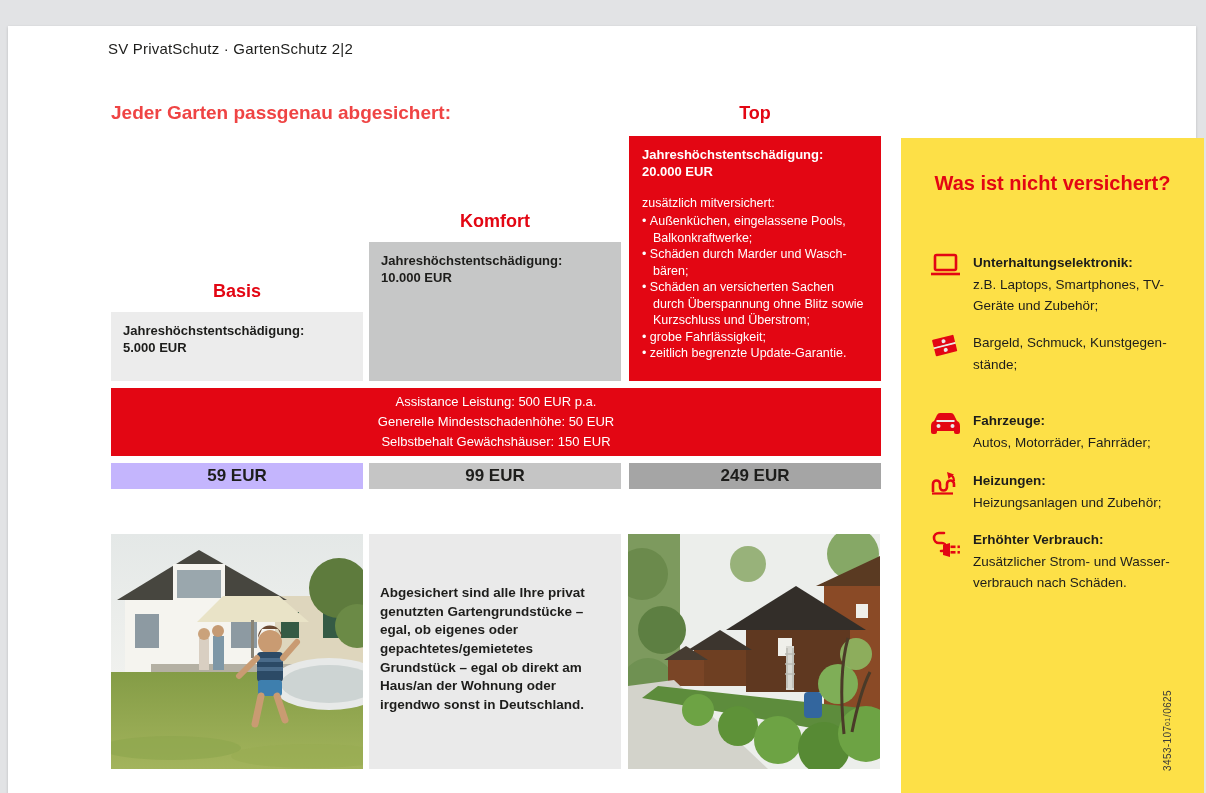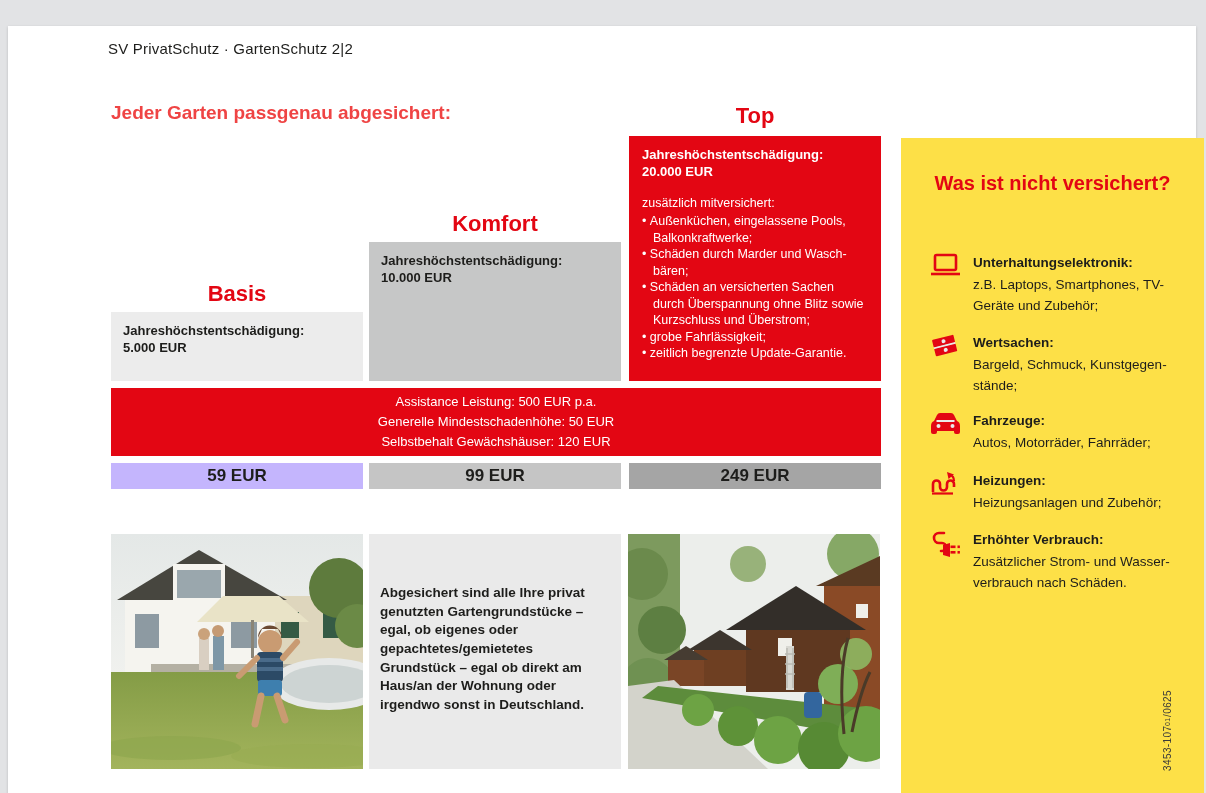--- a/index.html
+++ b/index.html
@@ -15,21 +15,21 @@
     position:absolute; left:8px; top:2px; width:1188px; height:783px;
     background:#ffffff; border-radius:0 0 6px 6px;
     box-shadow:0 1px 3px rgba(0,0,0,.18);
     margin-top:24px;
   }
   .abs { position:absolute; }
 
   .doc-header { left:100px; top:14px; font-size:15px; color:#1d1d1b; letter-spacing:.2px; }
   .main-title { left:103px; top:76px; font-size:19px; font-weight:bold; color:#ef4444; }
 
-  .tier-header { width:252px; text-align:center; font-size:22px; font-weight:bold; color:#e30613; }
+  .tier-header { width:252px; text-align:center; font-size:18px; font-weight:bold; color:#e30613; }
   .tier-header.basis   { left:103px; top:255px; }
   .tier-header.komfort { left:361px; top:185px; }
   .tier-header.top     { left:621px; top:77px; }
 
   .limit-box { width:252px; padding:11px 12px; font-size:13px; font-weight:bold; line-height:1.3; }
   .limit-box.basis   { left:103px; top:286px; height:69px;  background:#ececec; }
   .limit-box.komfort { left:361px; top:216px; height:139px; background:#c6c7c7; }
 
   .top-box {
     left:621px; top:110px; width:252px; height:245px;
@@ -123,21 +123,21 @@
           <li>Schäden an versicherten Sachen durch Überspannung ohne Blitz sowie Kurzschluss und Überstrom;</li>
           <li>grobe Fahrlässigkeit;</li>
           <li>zeitlich begrenzte Update-Garantie.</li>
         </ul>
     </div>
 
     <div class="abs band">
 
     <div>Assistance Leistung: 500 EUR p.a.</div>
         <div>Generelle Mindestschadenhöhe: 50 EUR</div>
-        <div>Selbstbehalt Gewächshäuser: 120 EUR</div>
+        <div>Selbstbehalt Gewächshäuser: 150 EUR</div>
       </div>
 
     <div class="abs price-box p1">59 EUR</div>
     <div class="abs price-box p2">99 EUR</div>
     <div class="abs price-box p3">249 EUR</div>
 
     <figure class="abs photo left">
       <svg width="252" height="235" viewBox="0 0 252 235" aria-hidden="true">
         <defs>
           <linearGradient id="sky1" x1="0" y1="0" x2="0" y2="1">
@@ -245,21 +245,20 @@
             <g transform="rotate(-14 15 14)">
               <rect x="4" y="4" width="22" height="8" rx="1" fill="#e30613"></rect>
               <rect x="4" y="13" width="22" height="8" rx="1" fill="#e30613"></rect>
               <path d="M4,12.5 h22" stroke="#eaeaea" stroke-width="1.6"></path>
               <circle cx="15" cy="8" r="2" fill="#eaeaea"></circle>
               <circle cx="15" cy="17" r="2" fill="#eaeaea"></circle>
             </g>
           </svg>
         </span>
         <div class="ni-text">
-          <b>Wertsachen:</b>
           <span>Bargeld, Schmuck, Kunstgegen­stände;</span>
         </div>
       </div>
 
       <div class="ni-item ni-4">
         <span class="ni-icon">
           <svg width="31" height="26" viewBox="0 0 31 26">
             <path d="M3,21 v-8 a3.5,3.5 0 0 1 7,0 v3 a3.5,3.5 0 0 0 7,0 v-3 a3.5,3.5 0 0 1 7,0 v3" fill="none" stroke="#e30613" stroke-width="2.6"></path>
             <path d="M24,10 q0,-5 -4,-6" fill="none" stroke="#e30613" stroke-width="2.2"></path>
             <polygon points="17,1 24,3.5 18.5,8" fill="#e30613"></polygon>

